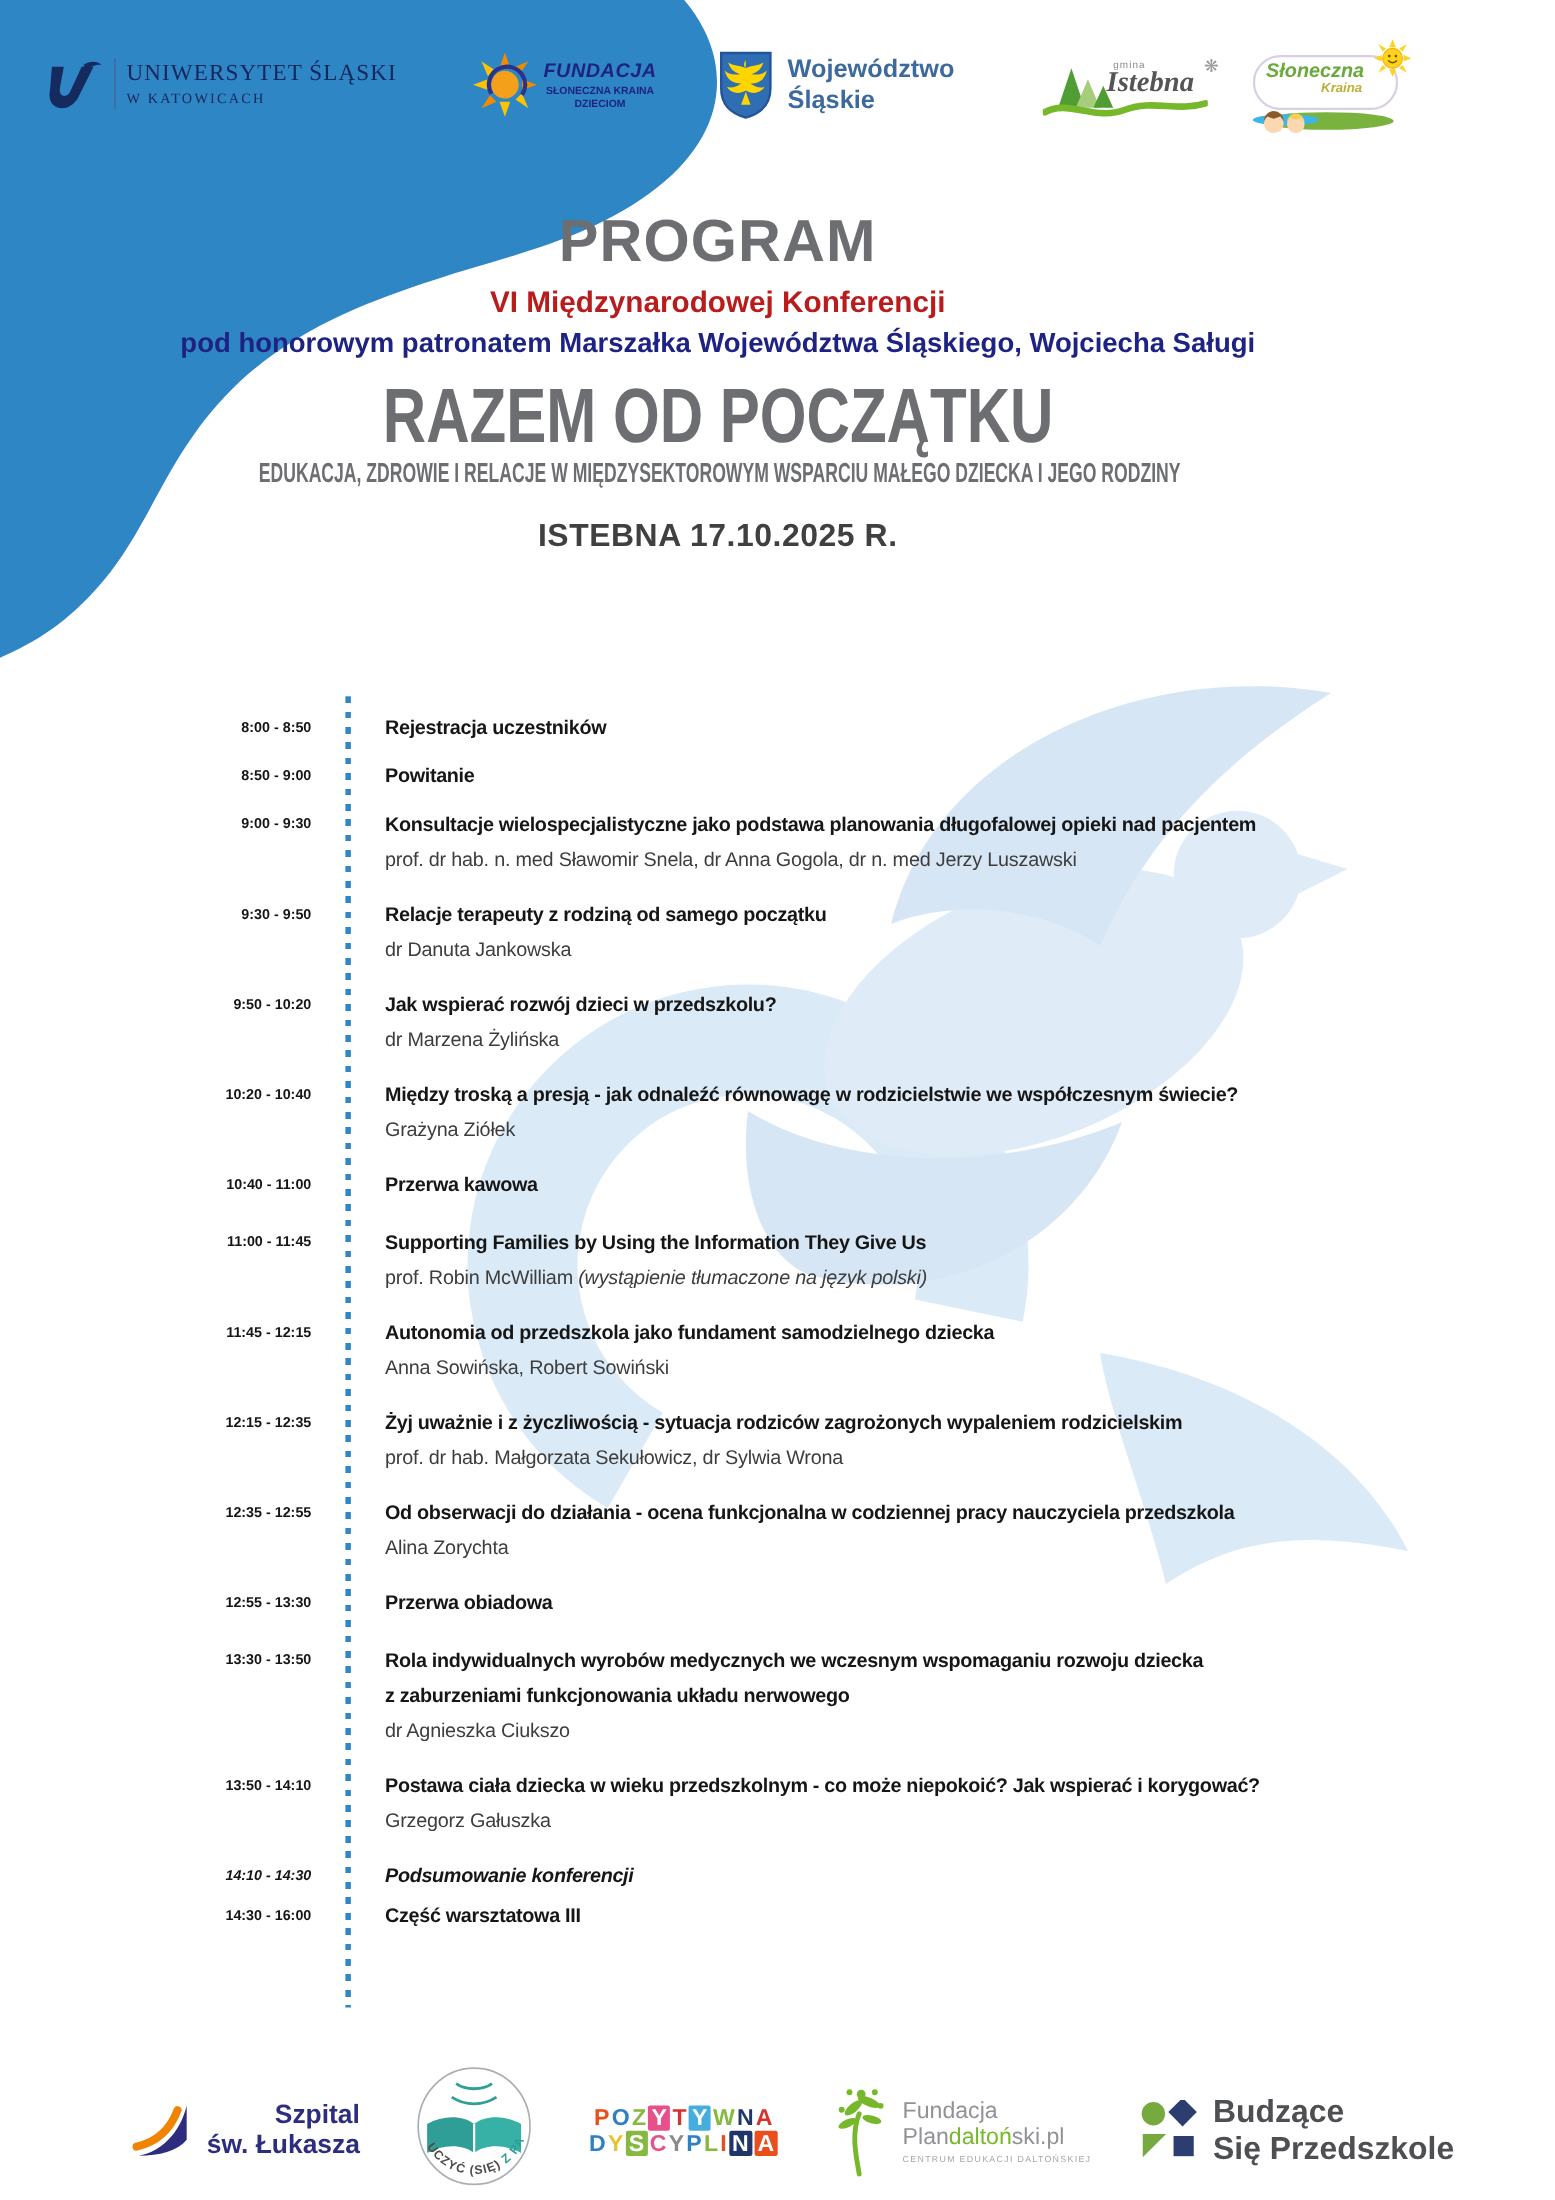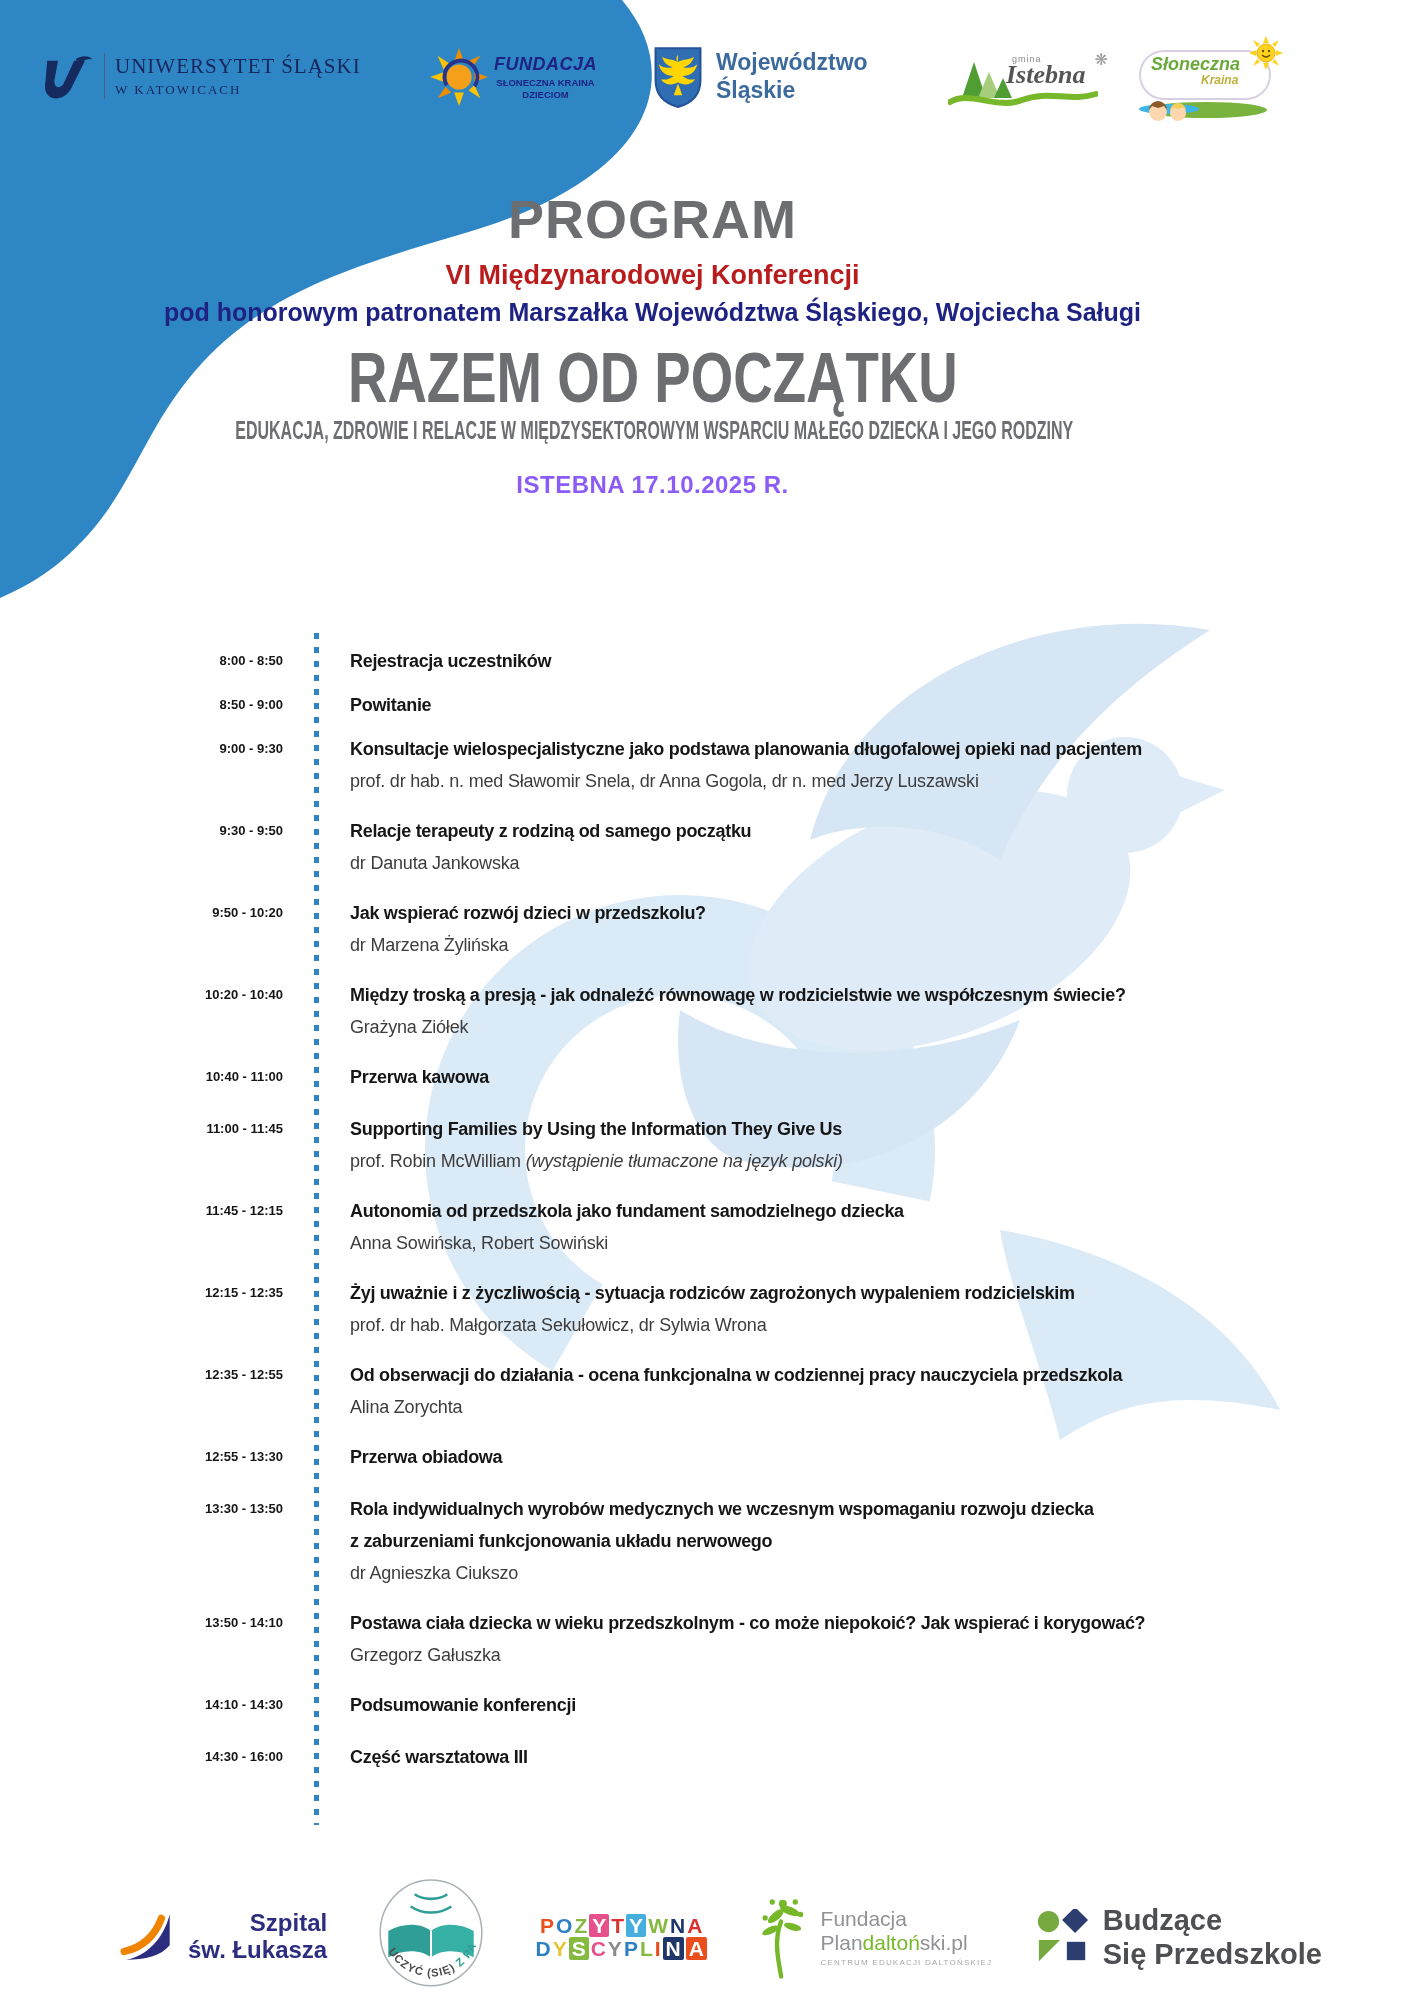--- a/index.html
+++ b/index.html
@@ -42,21 +42,21 @@
   
   .title-block{position:absolute;top:192px;left:0;width:1305px;text-align:center;z-index:2;}
   .kicker{font-size:54px;font-weight:800;color:#6d6e71;letter-spacing:1px;line-height:1;}
   .conf{font-size:27px;font-weight:800;color:#b91c1c;margin-top:14px;}
   .patron{font-size:25px;font-weight:800;color:#1e2383;margin-top:7px;}
   .maintitle{display:inline-block;font-size:70px;font-weight:800;color:#6d6e71;line-height:1;
              margin-top:16px;transform:scaleX(.78);transform-origin:center;white-space:nowrap;}
   .subtitle{display:inline-block;font-size:25px;font-weight:800;color:#6d6e71;line-height:1.1;
             margin-top:4px;transform:scaleX(.8);transform-origin:center;white-space:nowrap;display:block;}
   .subtitle>span{display:inline-block;transform:scaleX(.8);white-space:nowrap;}
-  .dateloc{font-size:24px;font-weight:800;color:#8b5cf6;margin-top:26px;letter-spacing:.5px;}
+  .dateloc{font-size:29px;font-weight:800;color:#404040;margin-top:26px;letter-spacing:.5px;}
   
   .dots{position:absolute;top:633px;left:314px;width:5px;height:1192px;z-index:1;
         background-image:repeating-linear-gradient(to bottom,#2e86c5 0px,#2e86c5 6px,transparent 6px,transparent 14px);}
   .schedule{position:absolute;top:645px;left:0;width:1414px;z-index:2;}
   .s-row{display:flex;align-items:flex-start;}
   .s-time{width:283px;text-align:right;font-size:13px;font-weight:700;color:#151515;line-height:32px;flex:none;}
   .s-content{margin-left:67px;width:850px;}
   .s-title{font-size:18px;font-weight:700;color:#161616;line-height:32px;letter-spacing:-.3px;white-space:pre-line;}
   .s-speaker{font-size:18px;font-weight:400;color:#3d3d3d;line-height:32px;letter-spacing:-.2px;}
   .s-speaker .it{font-style:italic;}
@@ -303,21 +303,21 @@
             <div class="s-speaker"><span>dr Agnieszka Ciukszo</span></div>
           </div>
         </div>
         <div class="s-row" style="margin-bottom: 18px;">
           <div class="s-time">13:50 - 14:10</div>
           <div class="s-content">
             <div class="s-title">Postawa ciała dziecka w wieku przedszkolnym - co może niepokoić? Jak wspierać i korygować?</div>
             <div class="s-speaker"><span>Grzegorz Gałuszka</span></div>
           </div>
         </div>
-        <div class="s-row" style="margin-bottom: 20px;">
+        <div class="s-row" style="margin-bottom: 4px; font-style: italic;">
           <div class="s-time">14:10 - 14:30</div>
           <div class="s-content">
             <div class="s-title">Podsumowanie konferencji</div>
           </div>
         </div>
         <div class="s-row" style="margin-bottom: 20px;">
           <div class="s-time">14:30 - 16:00</div>
           <div class="s-content">
             <div class="s-title">Część warsztatowa III</div>
           </div>

